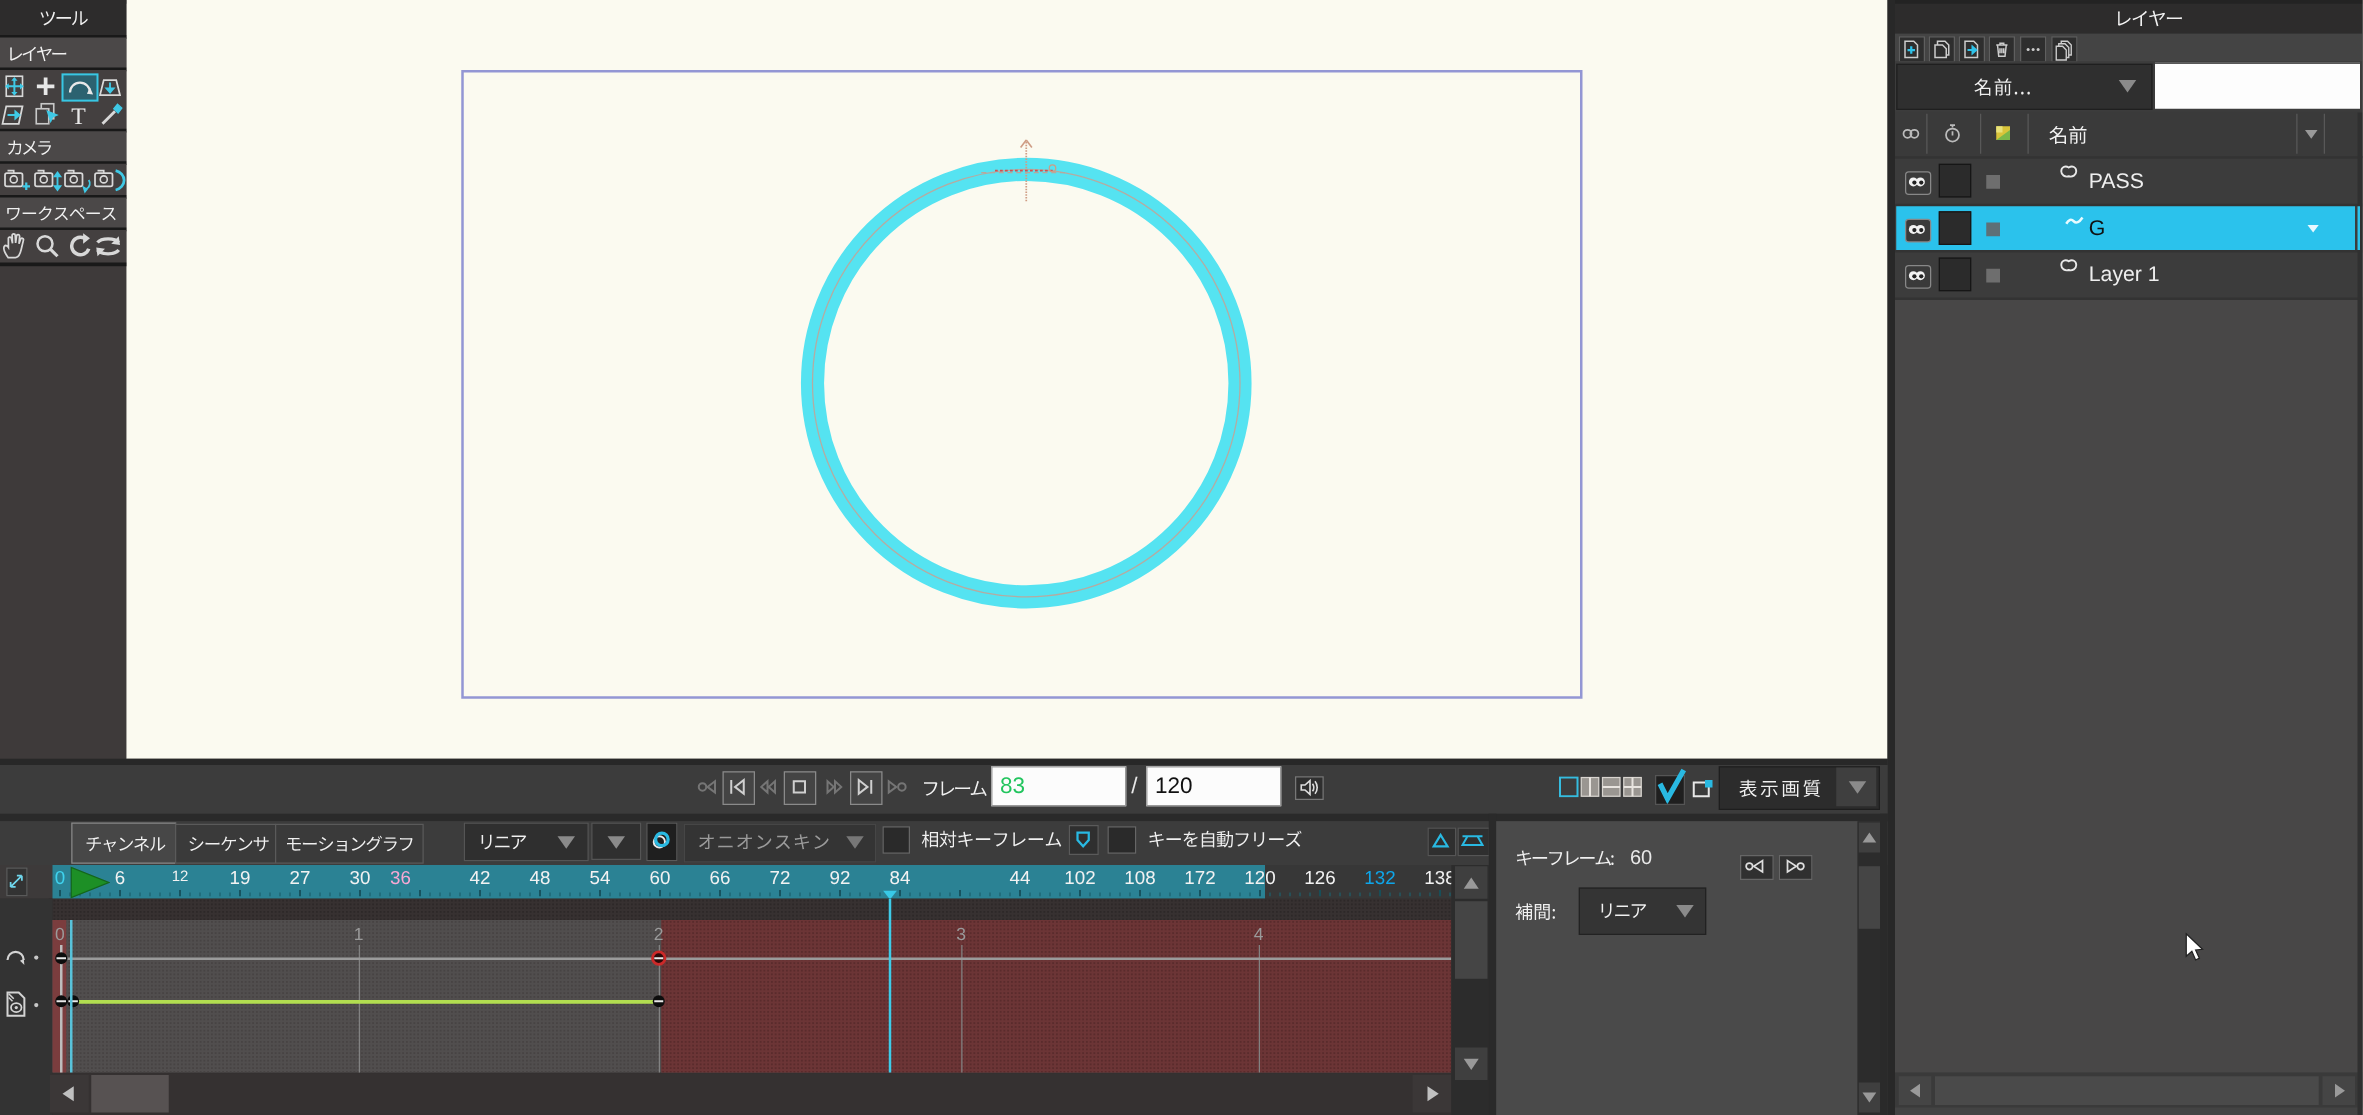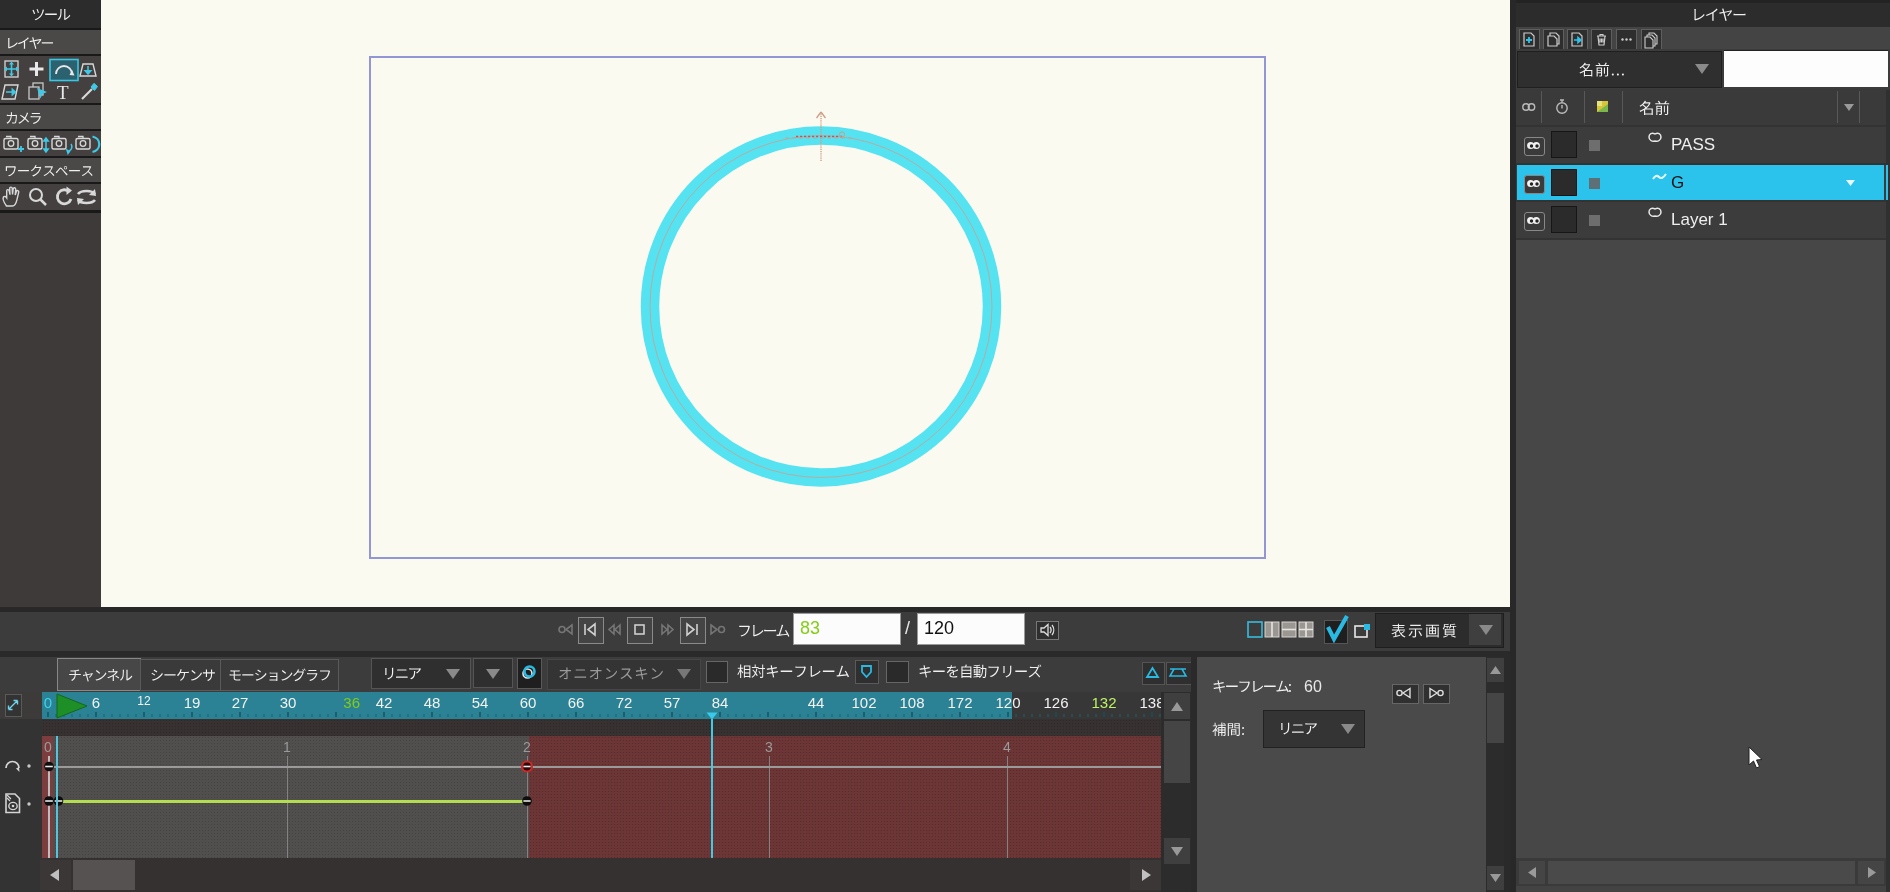--- a/index.html
+++ b/index.html
@@ -265,21 +265,21 @@
     <svg class="abs" style="left:707px;top:617px" width="20" height="25" viewBox="0 0 20 25">
       <g stroke="#757575" fill="none" stroke-width="1.6">
         <path d="M4 8 l6 4.5 -6 4.5z"></path>
         <circle cx="14.5" cy="12.5" r="3"></circle>
       </g>
     </svg>
 <svg style="position:absolute;left:736px;top:621.0px" width="54" height="21" viewBox="0 0 54 21">
       <path d="M13.9 5.3 13.0 4.7C12.7 4.8 12.4 4.8 12.2 4.8C11.5 4.8 5.5 4.8 4.7 4.8C4.2 4.8 3.6 4.8 3.2 4.7V6.0C3.6 6.0 4.1 6.0 4.7 6.0C5.5 6.0 11.5 6.0 12.3 6.0C12.1 7.4 11.4 9.5 10.4 10.9C9.1 12.5 7.4 13.8 4.5 14.5L5.5 15.6C8.3 14.8 10.1 13.4 11.5 11.6C12.6 10.1 13.4 7.7 13.7 6.1C13.8 5.8 13.8 5.5 13.9 5.3Z M17.1 14.8 18.0 15.6C18.2 15.4 18.5 15.3 18.6 15.3C22.4 14.2 25.5 12.4 27.4 9.9L26.7 8.9C24.9 11.3 21.4 13.3 18.5 14.0C18.5 13.2 18.5 6.9 18.5 5.5C18.5 5.1 18.6 4.5 18.6 4.1H17.1C17.2 4.4 17.3 5.1 17.3 5.5C17.3 6.9 17.3 13.2 17.3 14.1C17.3 14.4 17.2 14.6 17.1 14.8Z M28.1 8.8V10.3C28.6 10.2 29.4 10.2 30.2 10.2C31.3 10.2 37.3 10.2 38.5 10.2C39.1 10.2 39.8 10.3 40.1 10.3V8.8C39.7 8.8 39.2 8.9 38.4 8.9C37.3 8.9 31.3 8.9 30.2 8.9C29.4 8.9 28.6 8.8 28.1 8.8Z M41.9 13.6C41.5 13.7 41.0 13.7 40.5 13.7L40.7 15.0C41.2 15.0 41.6 14.9 42.0 14.9C44.0 14.7 49.0 14.1 51.3 13.8C51.7 14.6 52.0 15.3 52.2 15.8L53.4 15.2C52.8 13.7 51.1 10.7 50.1 9.1L49.0 9.6C49.5 10.4 50.2 11.5 50.8 12.7C49.1 12.9 46.3 13.3 44.1 13.5C44.8 11.5 46.3 6.9 46.7 5.5C46.9 4.9 47.1 4.5 47.2 4.1L45.7 3.8C45.7 4.2 45.6 4.6 45.4 5.3C45.0 6.7 43.5 11.5 42.7 13.6Z" fill="#f0f0f0"></path>
     </svg>
 <div style="position:absolute;left:793px;top:613px;width:106px;height:30px;background:#fcfcfc;border:1px solid #999;"></div>
-<div class="txt" style="left:800px;top:618px;font-size:18px;color:#84cc16;">83</div>
+<div class="txt" style="left:800px;top:618px;font-size:18px;color:#22c55e;">83</div>
 <div class="txt" style="left:905px;top:618px;font-size:18px;color:#e8e8e8;">/</div>
 <div style="position:absolute;left:917px;top:613px;width:106px;height:30px;background:#fcfcfc;border:1px solid #999;"></div>
 <div class="txt" style="left:924px;top:618px;font-size:18px;color:#111;">120</div>
 <div style="position:absolute;left:1036px;top:621px;width:21px;height:17px;background:#2f2f2f;border:1px solid #777;"></div>
 <svg class="abs" style="left:1038px;top:622px" width="18" height="16" viewBox="0 0 18 16">
 <path d="M3 6 h3 l4 -3.5 v11 L6 10 H3z" fill="none" stroke="#ddd" stroke-width="1.3"></path>
 <path d="M12 5 a5 5 0 0 1 0 6 M14 3 a8 8 0 0 1 0 10" fill="none" stroke="#ddd" stroke-width="1.3"></path>
     </svg>
 <svg class="abs" style="left:1247px;top:621px" width="70" height="17" viewBox="0 0 70 17">
 <rect x="1" y="1" width="14" height="15" fill="none" stroke="#35bcdf" stroke-width="1.6"></rect>
@@ -371,37 +371,37 @@
 <path d="M2.5 11.5 L11.5 2.5 M11.5 2.5 h-4 M11.5 2.5 v4 M2.5 11.5 h4 M2.5 11.5 v-4" stroke="#6fd4ea" stroke-width="1.4" fill="none"></path>
     </svg>
 <div style="position:absolute;left:42px;top:692px;width:970px;height:27px;background:#2b8294;"></div>
 <div style="position:absolute;left:1012px;top:692px;width:149px;height:27px;background:#373737;"></div>
 <div class="txt" style="left:24px;top:694px;width:48px;text-align:center;font-size:15px;color:#3fd2ee;">0</div>
     <div class="txt" style="left:72px;top:694px;width:48px;text-align:center;font-size:15px;color:#f2f2f2;">6</div>
     <div class="txt" style="left:120px;top:694px;width:48px;text-align:center;font-size:12px;color:#f2f2f2;">12</div>
     <div class="txt" style="left:168px;top:694px;width:48px;text-align:center;font-size:15px;color:#f2f2f2;">19</div>
     <div class="txt" style="left:216px;top:694px;width:48px;text-align:center;font-size:15px;color:#f2f2f2;">27</div>
     <div class="txt" style="left:264px;top:694px;width:48px;text-align:center;font-size:15px;color:#f2f2f2;">30</div>
-    <div class="txt" style="left:312px;top:694px;width:48px;text-align:right;font-size:15px;color:#84cc16;">36</div>
+    <div class="txt" style="left:312px;top:694px;width:48px;text-align:left;font-size:15px;color:#f9a8d4;">36</div>
     <div class="txt" style="left:360px;top:694px;width:48px;text-align:center;font-size:15px;color:#f2f2f2;">42</div>
     <div class="txt" style="left:408px;top:694px;width:48px;text-align:center;font-size:15px;color:#f2f2f2;">48</div>
     <div class="txt" style="left:456px;top:694px;width:48px;text-align:center;font-size:15px;color:#f2f2f2;">54</div>
     <div class="txt" style="left:504px;top:694px;width:48px;text-align:center;font-size:15px;color:#f2f2f2;">60</div>
     <div class="txt" style="left:552px;top:694px;width:48px;text-align:center;font-size:15px;color:#f2f2f2;">66</div>
     <div class="txt" style="left:600px;top:694px;width:48px;text-align:center;font-size:15px;color:#f2f2f2;">72</div>
-    <div class="txt" style="left:648px;top:694px;width:48px;text-align:center;font-size:15px;color:#f2f2f2;">57</div>
+    <div class="txt" style="left:648px;top:694px;width:48px;text-align:center;font-size:15px;color:#f2f2f2;">92</div>
     <div class="txt" style="left:696px;top:694px;width:48px;text-align:center;font-size:15px;color:#f2f2f2;">84</div>
     <div class="txt" style="left:744px;top:730px;width:48px;text-align:center;font-size:15px;color:#f2f2f2;">90</div>
     <div class="txt" style="left:792px;top:694px;width:48px;text-align:center;font-size:15px;color:#f2f2f2;">44</div>
     <div class="txt" style="left:840px;top:694px;width:48px;text-align:center;font-size:15px;color:#f2f2f2;">102</div>
     <div class="txt" style="left:888px;top:694px;width:48px;text-align:center;font-size:15px;color:#f2f2f2;">108</div>
     <div class="txt" style="left:936px;top:694px;width:48px;text-align:center;font-size:15px;color:#f2f2f2;">172</div>
     <div class="txt" style="left:984px;top:694px;width:48px;text-align:center;font-size:15px;color:#f2f2f2;">120</div>
     <div class="txt" style="left:1032px;top:694px;width:48px;text-align:center;font-size:15px;color:#f2f2f2;">126</div>
-    <div class="txt" style="left:1080px;top:694px;width:48px;text-align:center;font-size:15px;color:#bef264;">132</div>
+    <div class="txt" style="left:1080px;top:694px;width:48px;text-align:center;font-size:15px;color:#0ea5e9;">132</div>
     <div class="txt" style="left:1128px;top:694px;width:48px;text-align:center;font-size:15px;color:#f2f2f2;">138</div>
 <svg class="abs" style="left:42px;top:692px" width="1120" height="27" viewBox="0 0 1120 27">
       <line x1="6" y1="20" x2="6" y2="25" stroke="#17505c" stroke-width="1.5"></line>
       <line x1="14" y1="22" x2="14" y2="25" stroke="#1d606e" stroke-width="1"></line>
       <line x1="22" y1="22" x2="22" y2="25" stroke="#1d606e" stroke-width="1"></line>
       <line x1="30" y1="22" x2="30" y2="25" stroke="#1d606e" stroke-width="1"></line>
       <line x1="38" y1="22" x2="38" y2="25" stroke="#1d606e" stroke-width="1"></line>
       <line x1="46" y1="22" x2="46" y2="25" stroke="#1d606e" stroke-width="1"></line>
       <line x1="54" y1="20" x2="54" y2="25" stroke="#17505c" stroke-width="1.5"></line>
       <line x1="62" y1="22" x2="62" y2="25" stroke="#1d606e" stroke-width="1"></line>

